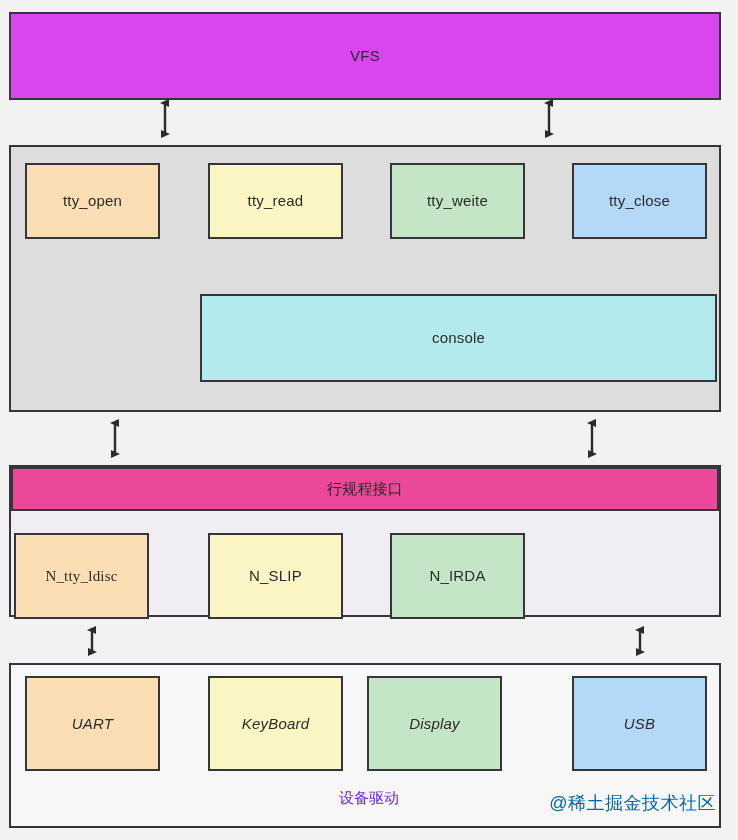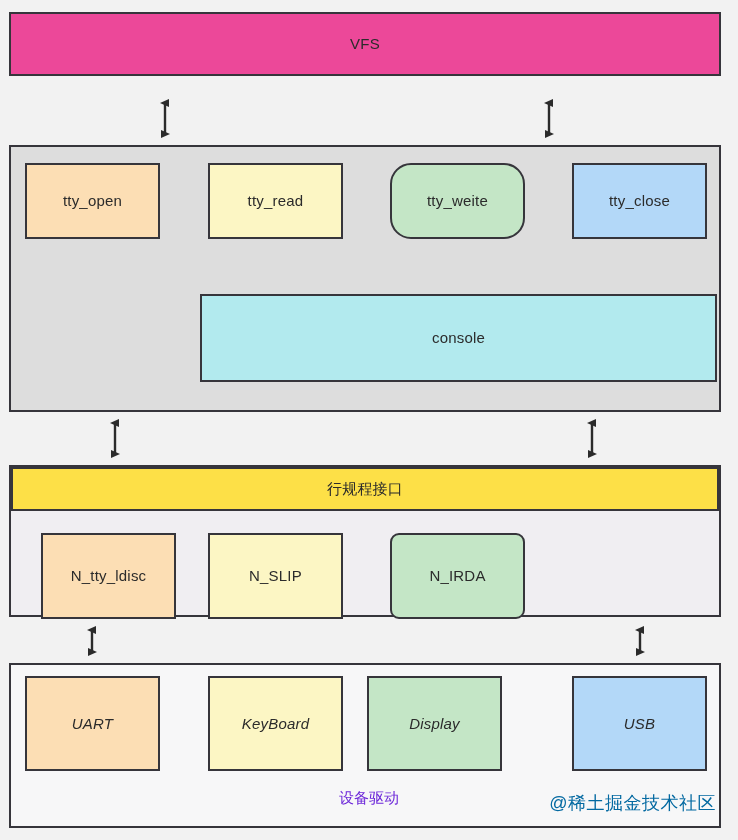--- a/index.html
+++ b/index.html
@@ -34,22 +34,22 @@
     line-height: 1.2;
     text-align: center;
     letter-spacing: 0.2px;
   }
 
   
   .vfs {
     left: 9px;
     top: 12px;
     width: 712px;
-    height: 64px;
-    background: #ec4899;
+    height: 88px;
+    background: #d946ef;
   }
 
   
   .tty-container {
     left: 9px;
     top: 145px;
     width: 712px;
     height: 267px;
     background: #dddddd;
     border: 2px solid #36353b;
@@ -63,21 +63,21 @@
     height: 152px;
     background: #f0eef2;
     border: 2px solid #36353b;
   }
 
   .ldisc-bar {
     left: 11px;
     top: 467px;
     width: 708px;
     height: 44px;
-    background: #fde047;
+    background: #ec4899;
     font-size: 15px;
     font-family: Liberation Serif, serif;
   }
 
   
   .drv-container {
     left: 9px;
     top: 663px;
     width: 712px;
     height: 165px;
@@ -108,35 +108,35 @@
   .c-orange { background: #fcdeb4; }
   .c-yellow { background: #fcf6c4; }
   .c-green  { background: #c4e6c6; }
   .c-blue   { background: #b3d8f8; }
   .c-cyan   { background: #b2eaee; }
 
   
   .tty-fn { top: 163px; width: 135px; height: 76px; }
   .tty-fn.b1 { left: 25px; }
   .tty-fn.b2 { left: 208px; }
-  .tty-fn.b3 { left: 390px; border-radius: 21px; }
+  .tty-fn.b3 { left: 390px; }
   .tty-fn.b4 { left: 572px; }
 
   .console-box {
     left: 200px;
     top: 294px;
     width: 517px;
     height: 88px;
   }
 
   
   .ld-fn { top: 533px; width: 135px; height: 86px; }
-  .ld-fn.b1 { left: 41px; }
+  .ld-fn.b1 { left: 14px; font-family: Liberation Serif, serif; }
   .ld-fn.b2 { left: 208px; }
-  .ld-fn.b3 { left: 390px; border-radius: 9px; }
+  .ld-fn.b3 { left: 390px; }
   .ld-fn.b4 { left: 572px; }
 
   
   .drv-fn { top: 676px; width: 135px; height: 95px; font-style: italic; }
   .drv-fn.b1 { left: 25px; }
   .drv-fn.b2 { left: 208px; }
   .drv-fn.b3 { left: 367px; }
   .drv-fn.b4 { left: 572px; }
 
   svg.arrows {

